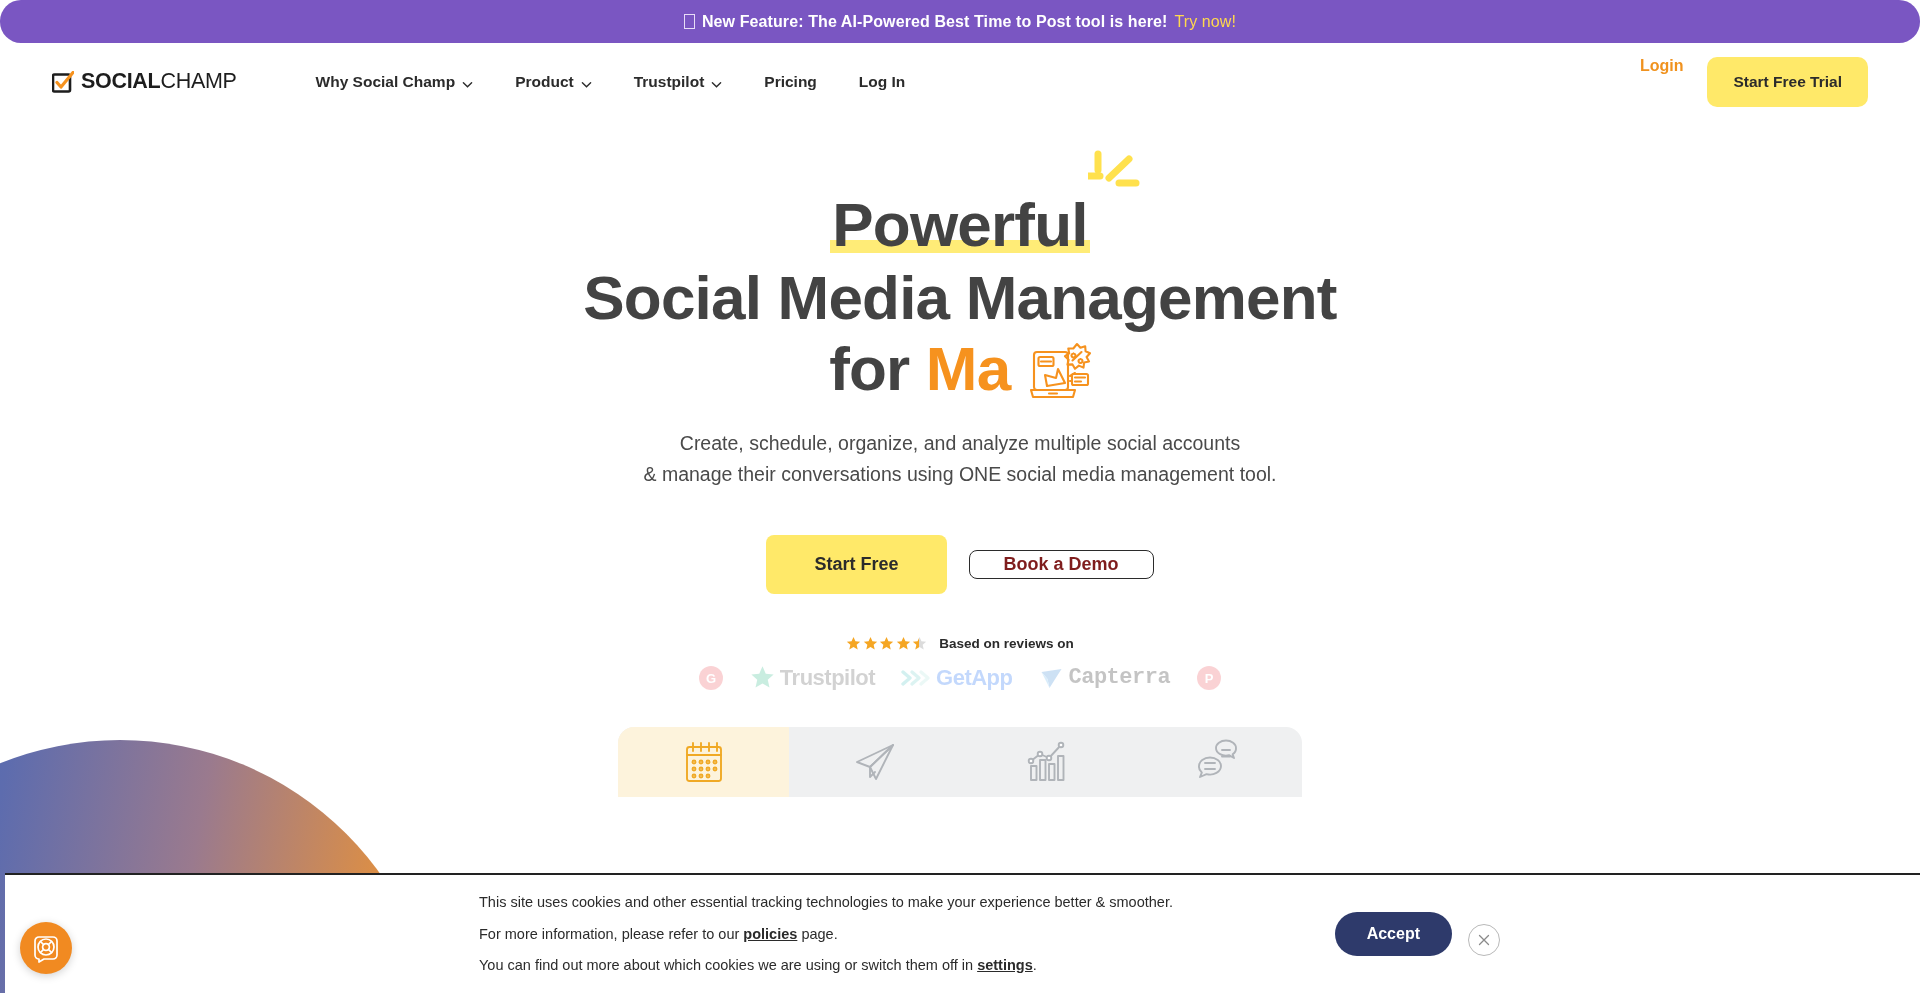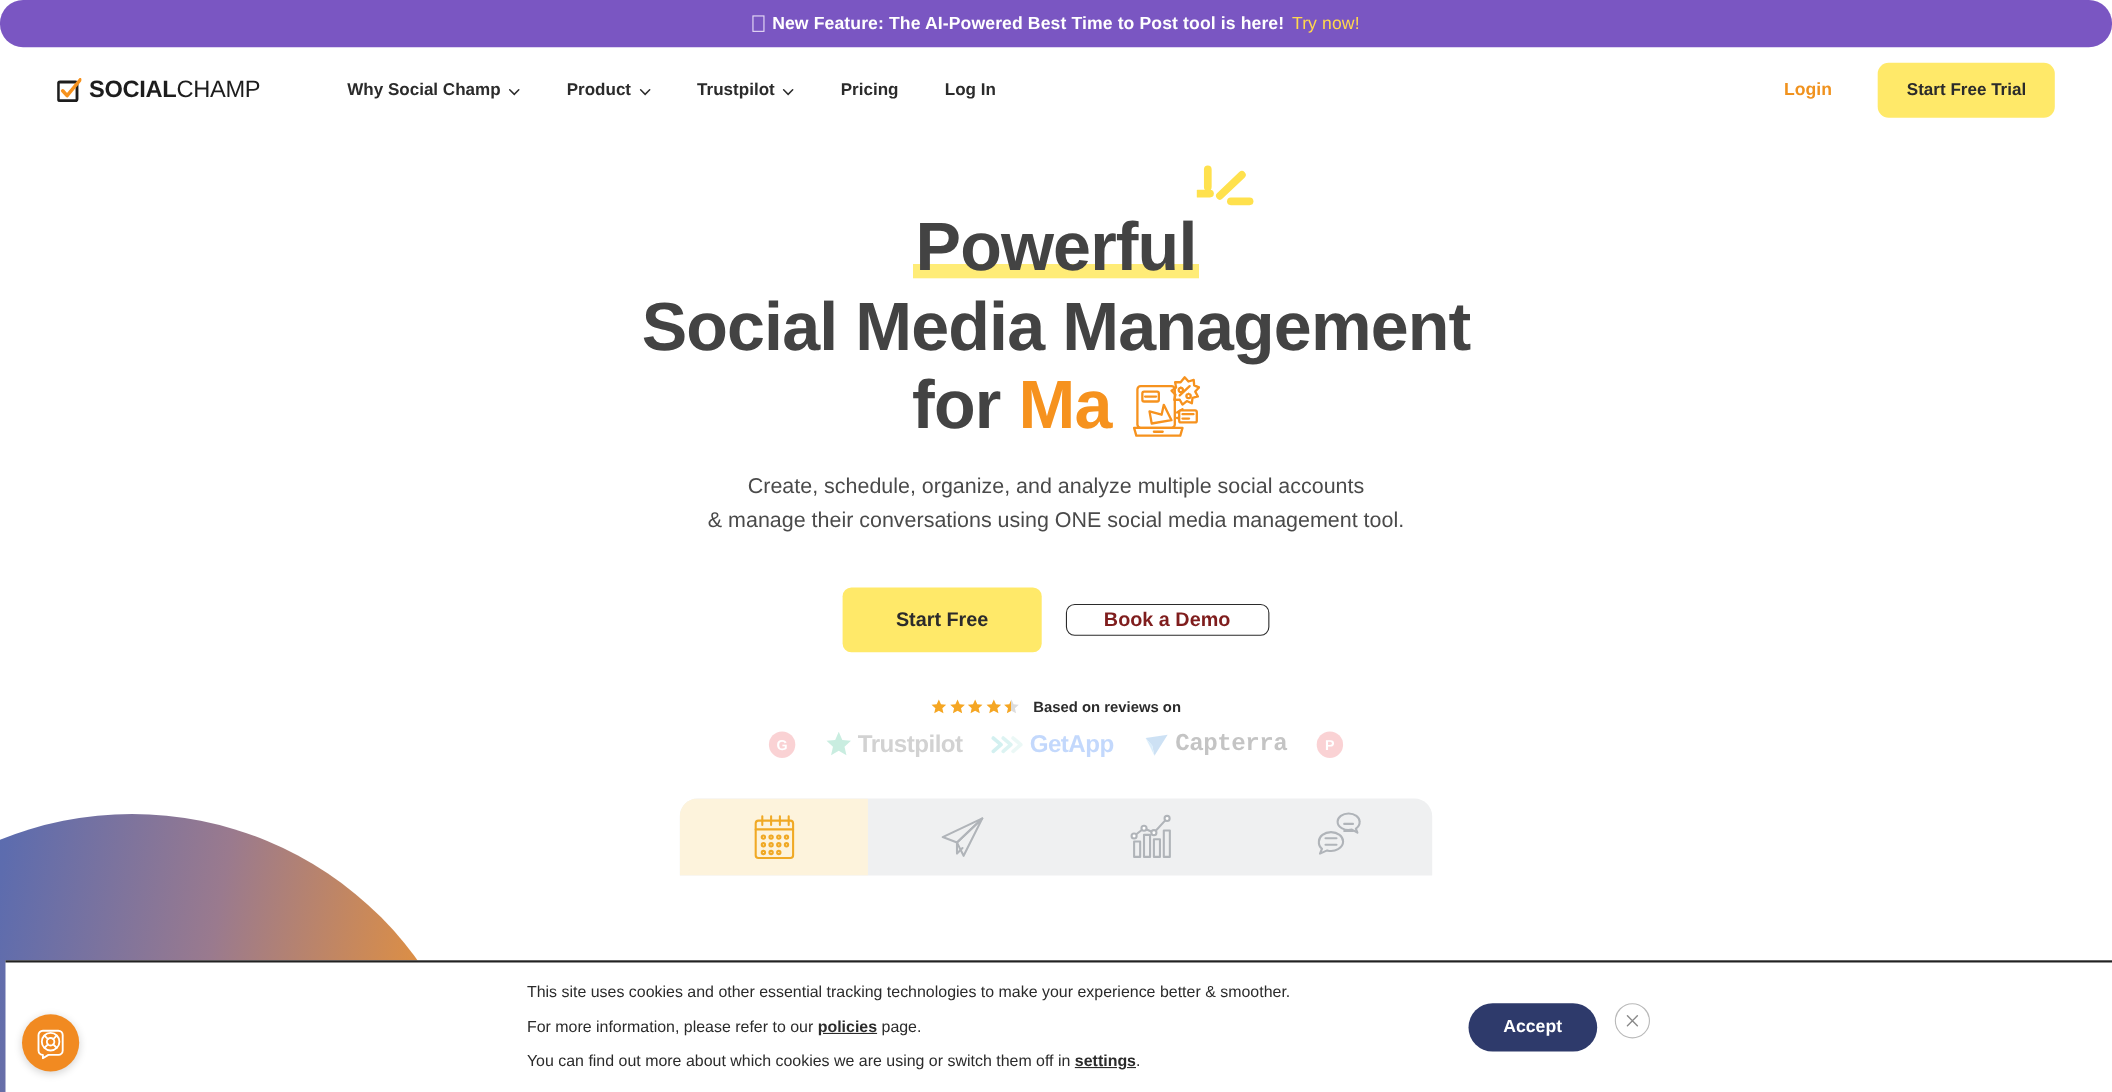--- a/index.html
+++ b/index.html
@@ -59,21 +59,21 @@
   .logo-text .r { font-weight:400; }
 
   nav.main-nav { display:flex; align-items:center; gap:0; }
   .nav-item {
     display:flex; align-items:center; gap:7px;
     font-size:15.5px; font-weight:700; color:#2b2b2b;
     padding:0 21px; height:40px; cursor:pointer; white-space:nowrap;
   }
   .chev { width:11px; height:11px; flex:0 0 auto; }
 
-  .nav-right { margin-left:auto; display:flex; align-items:center; gap:42px; }
+  .nav-right { margin-left:auto; display:flex; align-items:flex-start; gap:24px; }
   .login-link { color:#f0921e; font-size:16px; font-weight:700; cursor:pointer; text-decoration:none; }
   .trial-btn {
     background:#ffe969; color:#2b2b2b;
     font-size:15.5px; font-weight:700;
     border:none; border-radius:10px;
     padding:16px 26px; cursor:pointer;
     font-family:"Liberation Sans", sans-serif;
     white-space:nowrap;
   }
 
@@ -191,21 +191,21 @@
     align-items:center;
     padding:0 0 0 474px;
   }
   .cookie-text { font-size:14.5px; line-height:1; color:#2b2b2b; }
   .cookie-text p { margin:0 0 17px; }
   .cookie-text p:last-child { margin-bottom:0; }
   .cookie-text a { color:#2b2b2b; text-decoration:underline; font-weight:600; cursor:pointer; }
   .cookie-actions {
     margin-left:auto;
     margin-right:420px;
-    display:flex; align-items:flex-start; gap:16px;
+    display:flex; align-items:flex-end; gap:16px;
   }
   .accept-btn {
     background:#2e3a6b; color:#ffffff;
     font-size:16px; font-weight:600;
     border:none; border-radius:22px;
     padding:13px 32px; cursor:pointer;
     font-family:"Liberation Sans", sans-serif;
   }
   .close-circle {
     width:32px; height:32px;

